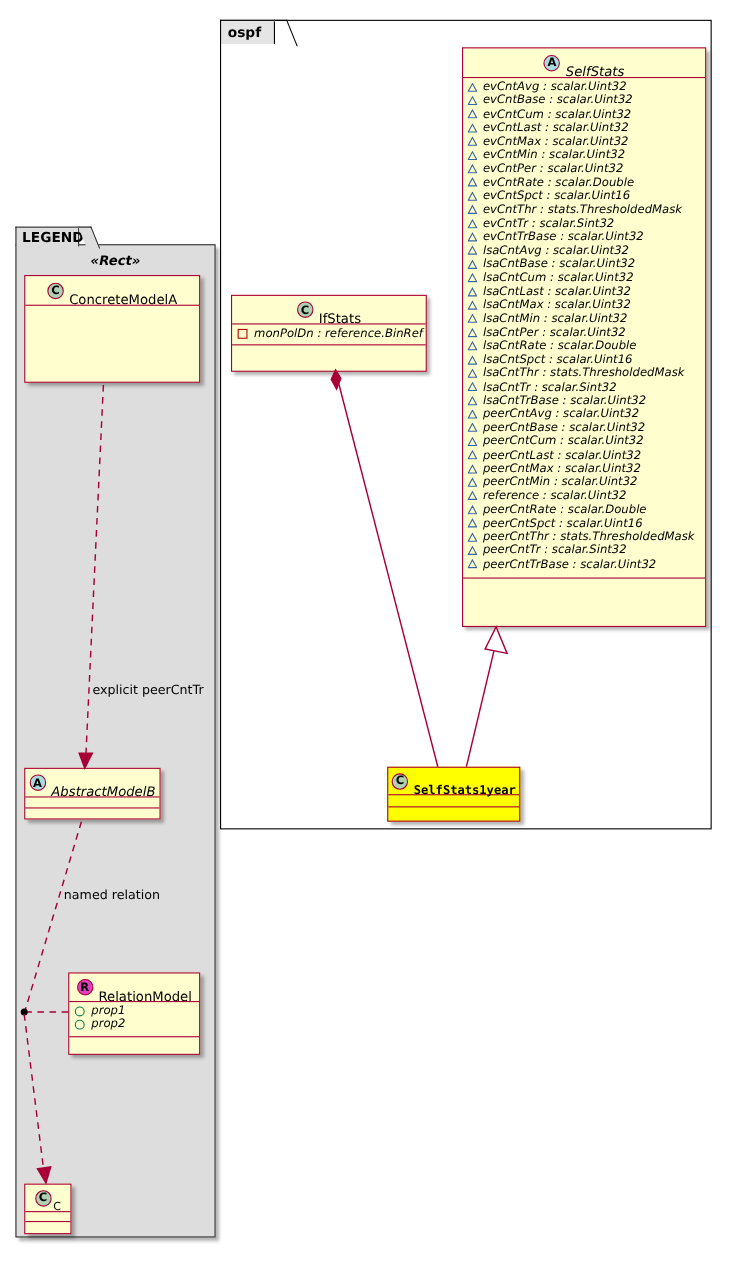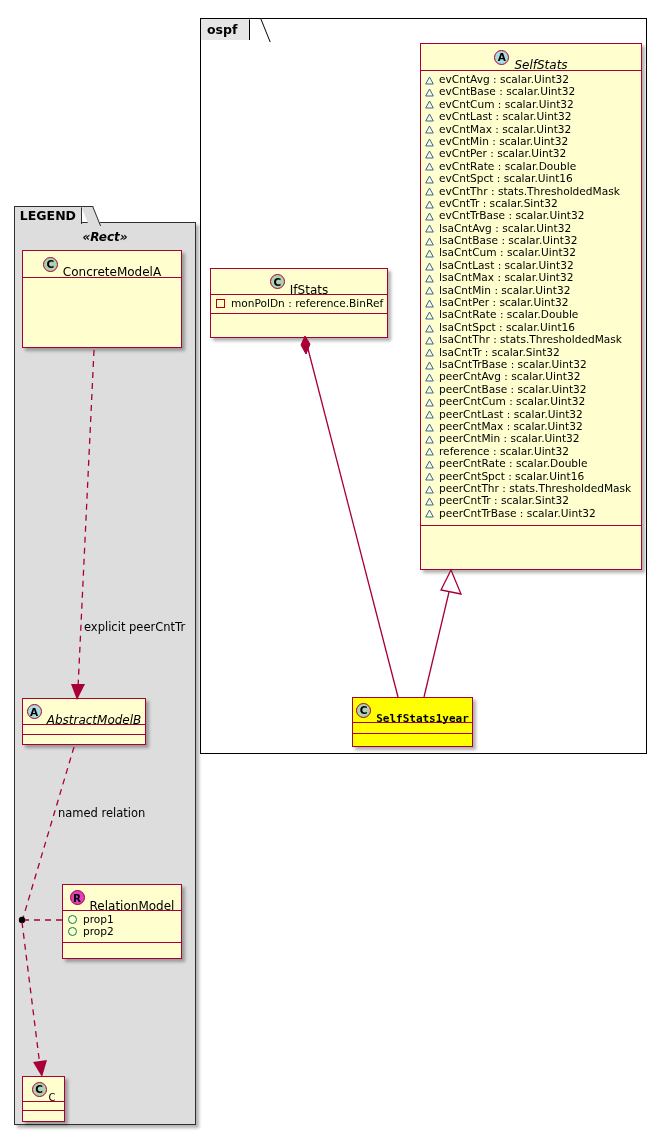--- a/index.html
+++ b/index.html
@@ -26,21 +26,21 @@
 
   
   .cls{position:absolute;background:#fefece;border:1.2px solid #a80036;box-sizing:border-box;
        box-shadow:3px 3px 3px rgba(0,0,0,.30);}
   .cls.hl{background:#ffff00;}
   .cls-head{position:relative;display:flex;align-items:center;justify-content:center;
        gap:5px;box-sizing:border-box;border-bottom:1.2px solid #a80036;}
   .cls-title{font-size:12px;white-space:nowrap;margin-top:16px;}
   .cls-title.ital{font-style:italic;}
   .cls-title.mono{font-family:"DejaVu Sans Mono","Liberation Mono",monospace;font-size:11px;font-weight:bold;text-align:right;}
-  .cls-sec{box-sizing:border-box;border-bottom:1.2px solid #a80036;padding:2px 4px 3px 4px;}
+  .cls-sec{box-sizing:border-box;border-bottom:1.2px solid #a80036;padding:2px 4px 3px 4px;font-style:italic;}
   .cls-sec:last-child{border-bottom:none;}
   .cls-sec.empty{height:8px;padding:0;}
 
   .badge{width:15px;height:15px;border-radius:50%;display:flex;align-items:center;
        justify-content:center;font-weight:bold;font-size:10.5px;box-sizing:border-box;flex:0 0 auto;}
   .badge.c{background:#add1b2;border:1.1px solid #a80036;color:#000;}
   .badge.a{background:#a9dcdf;border:1.1px solid #a80036;color:#000;}
   .badge.r{background:#e040c0;border:1.1px solid #a80036;color:#000;}
 
   .attr{display:flex;align-items:center;gap:5px;line-height:12.4px;height:12.4px;
@@ -306,21 +306,21 @@
 <div class="cls hl" style="left:352px;top:697px;width:121px;height:50px;">
   <div class="cls-head" style="height:25px;">
     <span class="badge c">C</span>
     <span class="cls-title mono">SelfStats1year</span>
   </div>
   <div class="cls-sec empty" style="height:11px;"></div>
   <div class="cls-sec empty"></div>
 </div>
 
 <div class="legend" style="left:14px;top:222px;width:182px;height:903px;"></div>
-<div class="legend-tab" style="left:14px;top:206px;width:68px;height:18px;justify-content:flex-end;">
+<div class="legend-tab" style="left:14px;top:206px;width:58px;height:18px;">
   <span>LEGEND</span>
   <span class="tabskew" style="background:#dddddd;border-color:#2f2f2f;"></span>
 </div>
 <div class="legend-stereo" style="left:14px;top:230px;width:182px;">«Rect»</div>
 
 <div class="cls" style="left:22px;top:250px;width:160px;height:98px;">
   <div class="cls-head" style="height:27px;">
     <span class="badge c">C</span>
     <span class="cls-title">ConcreteModelA</span>
   </div>

